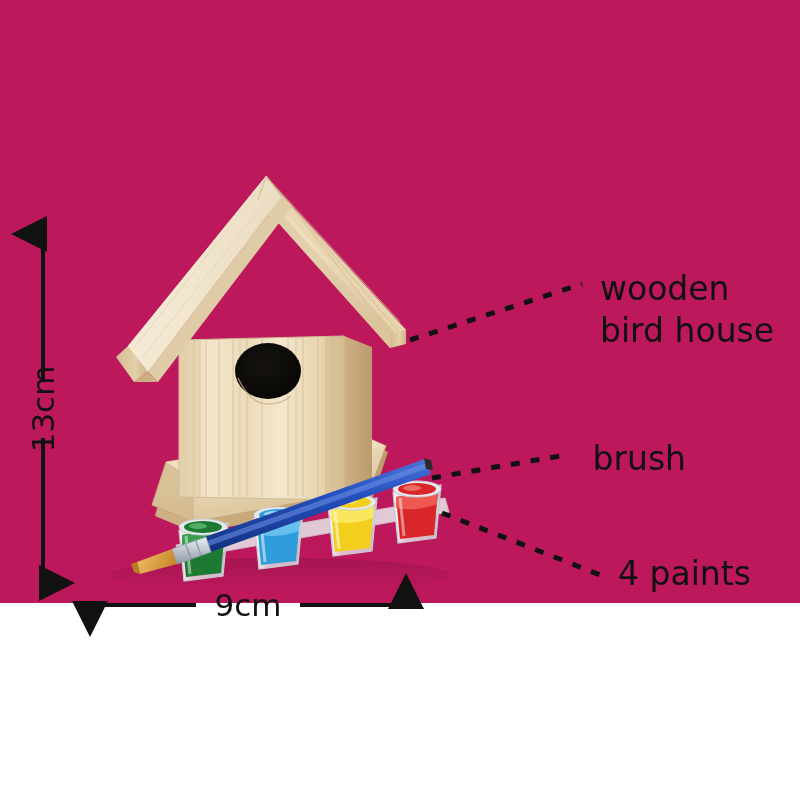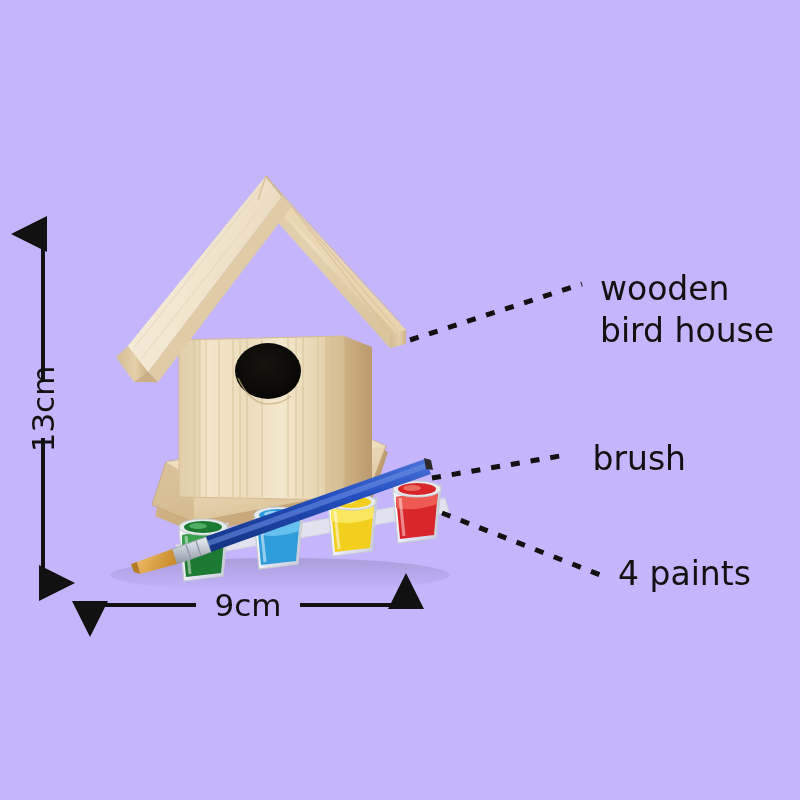--- a/index.html
+++ b/index.html
@@ -4,22 +4,22 @@
 <style>
   * { margin:0; padding:0; box-sizing:border-box; }
   html, body {
     width:800px; height:800px;
     background:#ffffff;
     font-family:"DejaVu Sans", sans-serif;
     overflow:hidden;
   }
   #stage {
     position:relative;
-    width:800px; height:800px;
-    background:#c4b5fd;
+    width:800px; height:603px;
+    background:#be185d;
   }
   svg.layer {
     position:absolute; left:0; top:0;
     width:800px; height:800px;
     display:block;
   }
   .anno-text {
     font-family:"DejaVu Sans", sans-serif;
     font-weight:400;
     fill:#111111;

